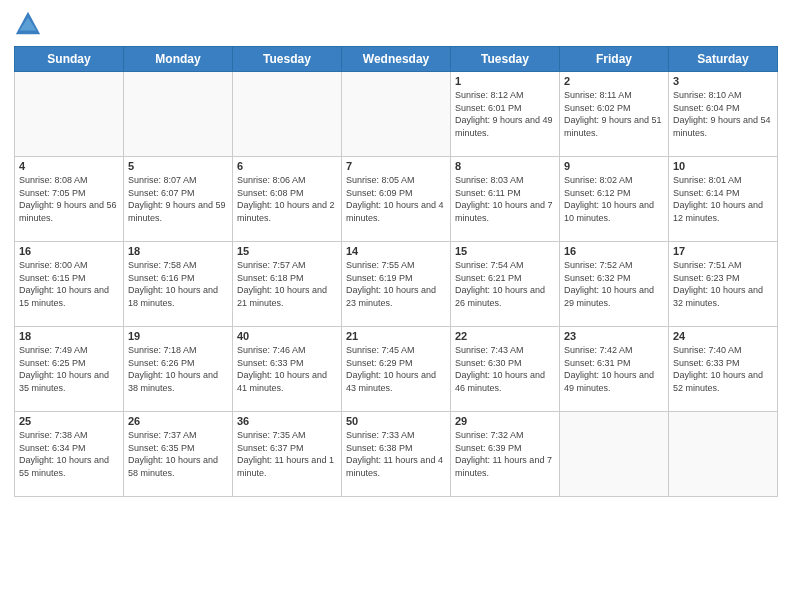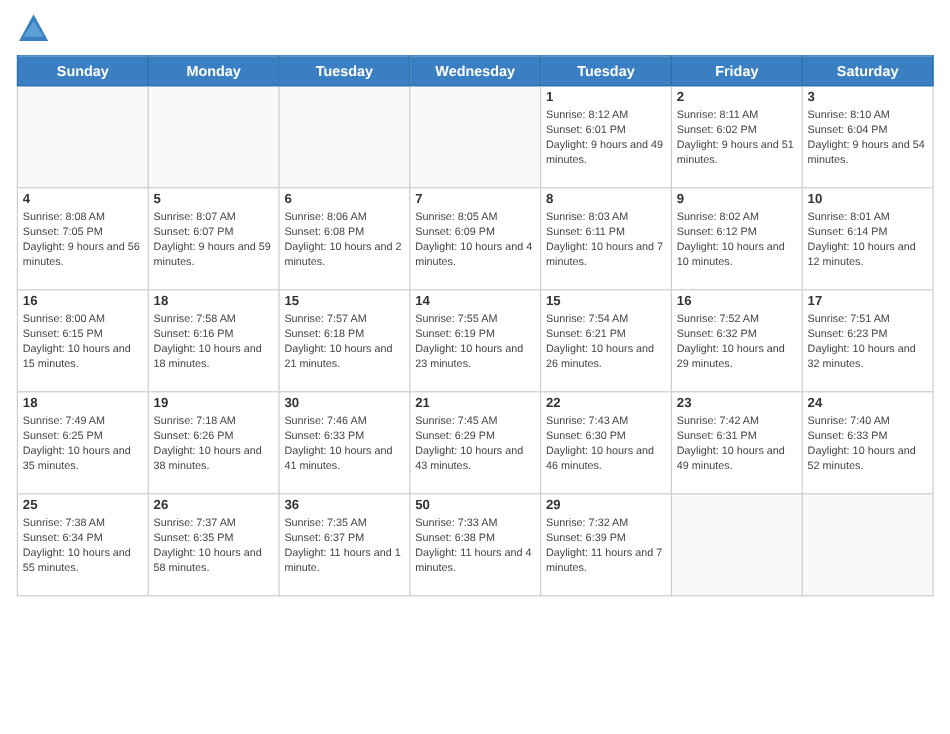--- a/index.html
+++ b/index.html
@@ -249,21 +249,21 @@
 Sunset: 6:25 PM
 Daylight: 10 hours and 35 minutes.</div>
           </td>
           <td>
             <div class="day-number">19</div>
             <div class="day-info">Sunrise: 7:18 AM
 Sunset: 6:26 PM
 Daylight: 10 hours and 38 minutes.</div>
           </td>
           <td>
-            <div class="day-number">30</div>
+            <div class="day-number">40</div>
             <div class="day-info">Sunrise: 7:46 AM
 Sunset: 6:33 PM
 Daylight: 10 hours and 41 minutes.</div>
           </td>
           <td>
             <div class="day-number">21</div>
             <div class="day-info">Sunrise: 7:45 AM
 Sunset: 6:29 PM
 Daylight: 10 hours and 43 minutes.</div>
           </td>

